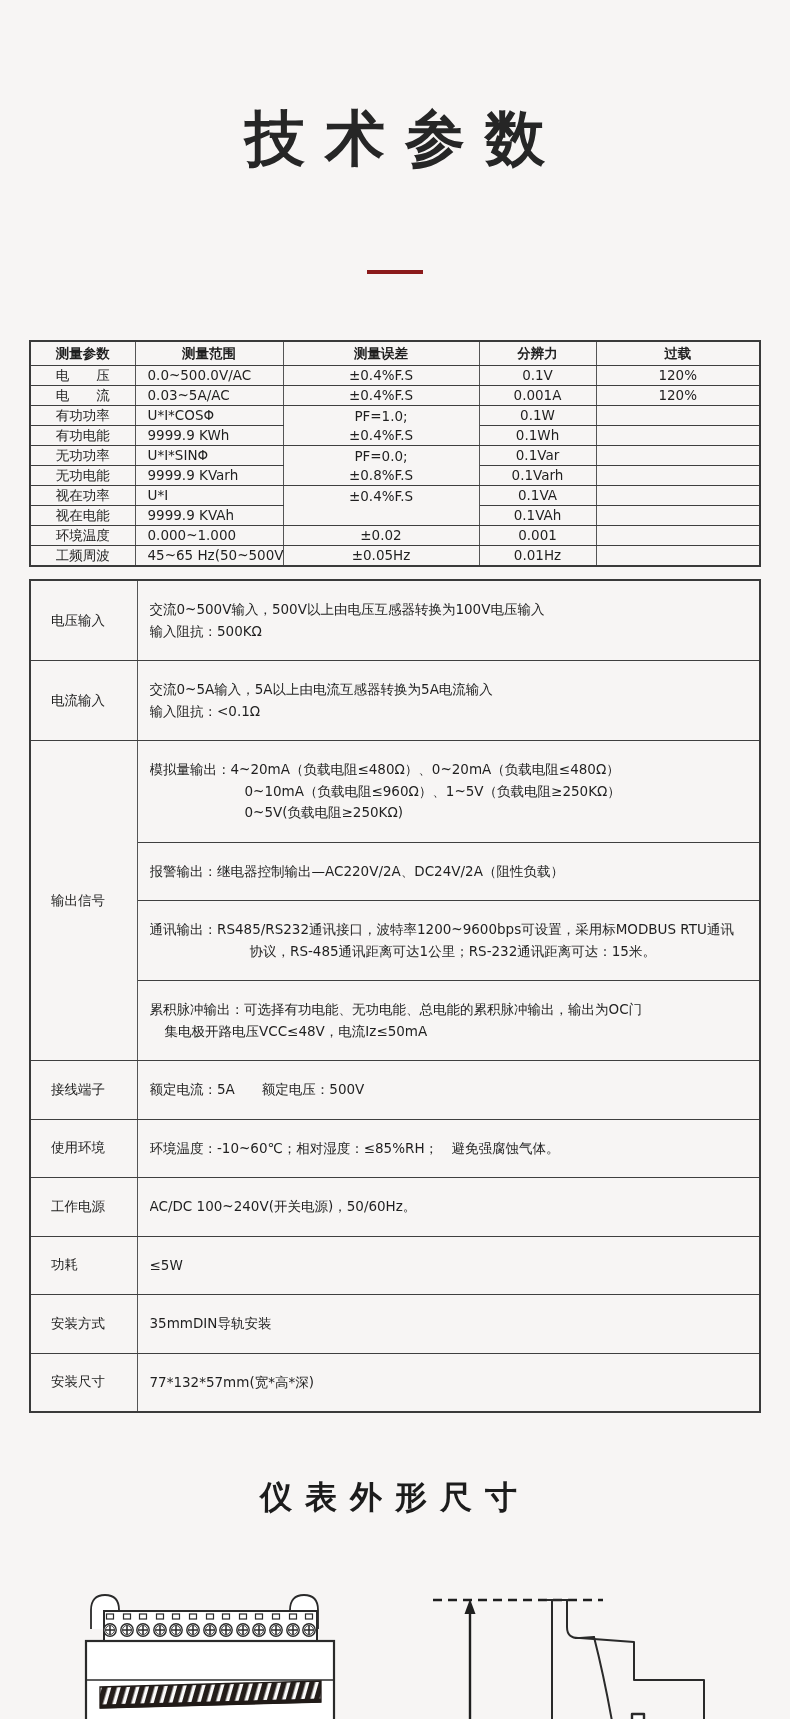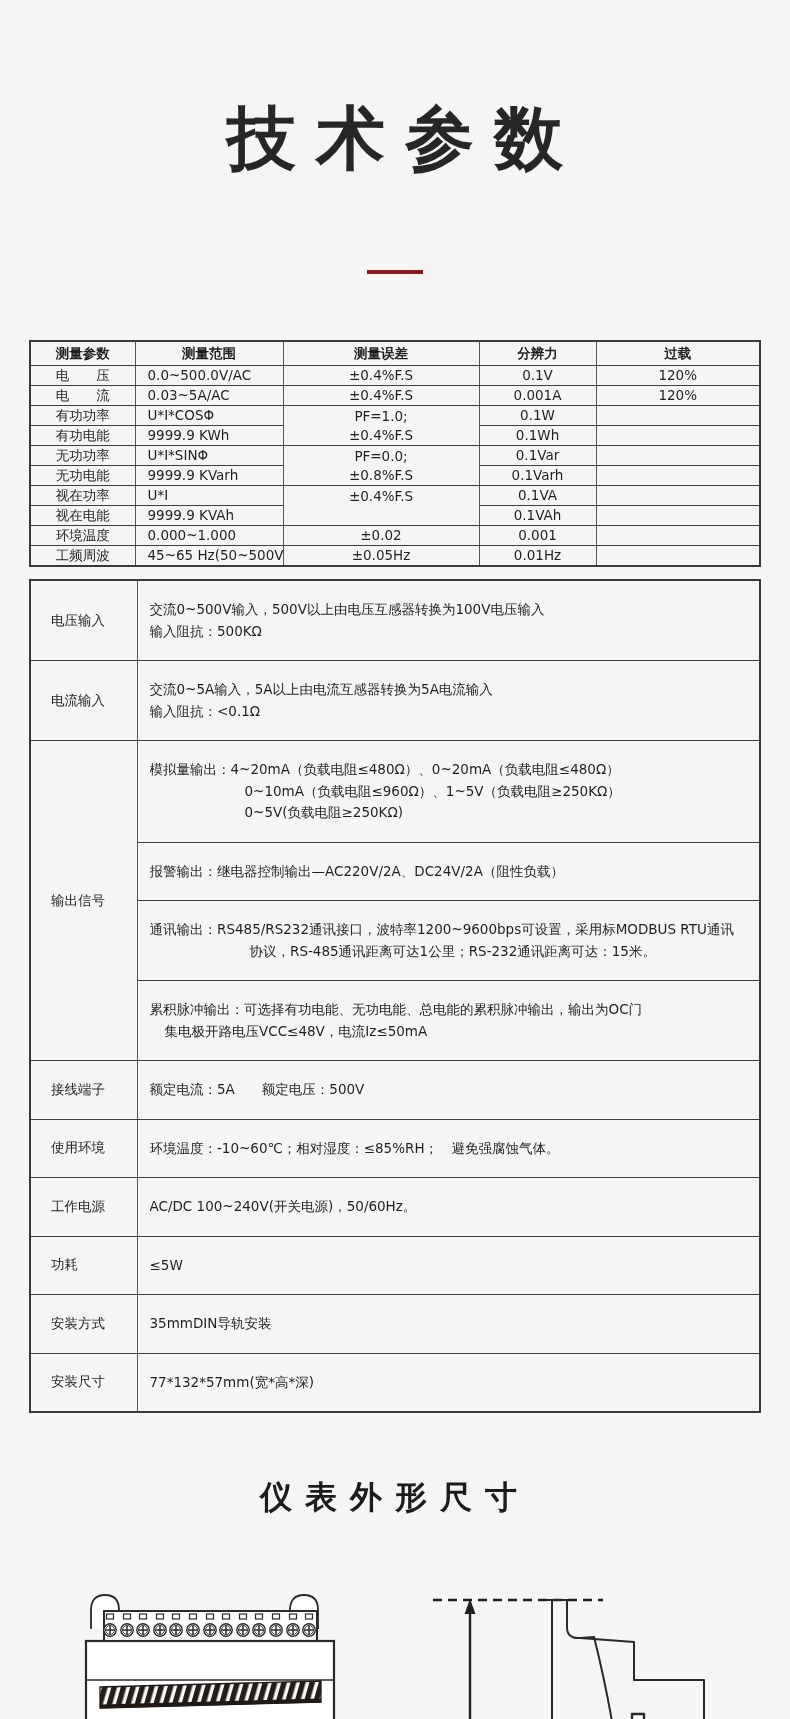--- a/index.html
+++ b/index.html
@@ -5,21 +5,21 @@
   html,body{margin:0;padding:0;}
   body{
     width:790px;height:1719px;overflow:hidden;
     background:#f7f5f4;color:#1f1f1f;
     font-family:"DejaVu Sans","Liberation Sans",sans-serif;
   }
   #page{position:relative;width:790px;height:1719px;}
 
   .main-title{
     margin:86px 0 0 0;text-align:center;
-    font-size:69px;line-height:104px;font-weight:bold;
+    font-size:60px;line-height:104px;font-weight:bold;
     letter-spacing:20px;padding-left:20px;color:#262626;
   }
   .divider{width:56px;height:4px;margin:80px auto 0 auto;}
 
   table{border-collapse:collapse;table-layout:fixed;width:730px;margin:12px auto;}
   .t1{margin-top:66px;border:2px solid #3a3a3a;}
   .t2{margin-top:12px;border:2px solid #3a3a3a;}
   .t1 th,.t1 td{
     border-left:1px solid #555;border-right:1px solid #555;
     border-top:1.5px solid #3f3f3f;border-bottom:1.5px solid #3f3f3f;

